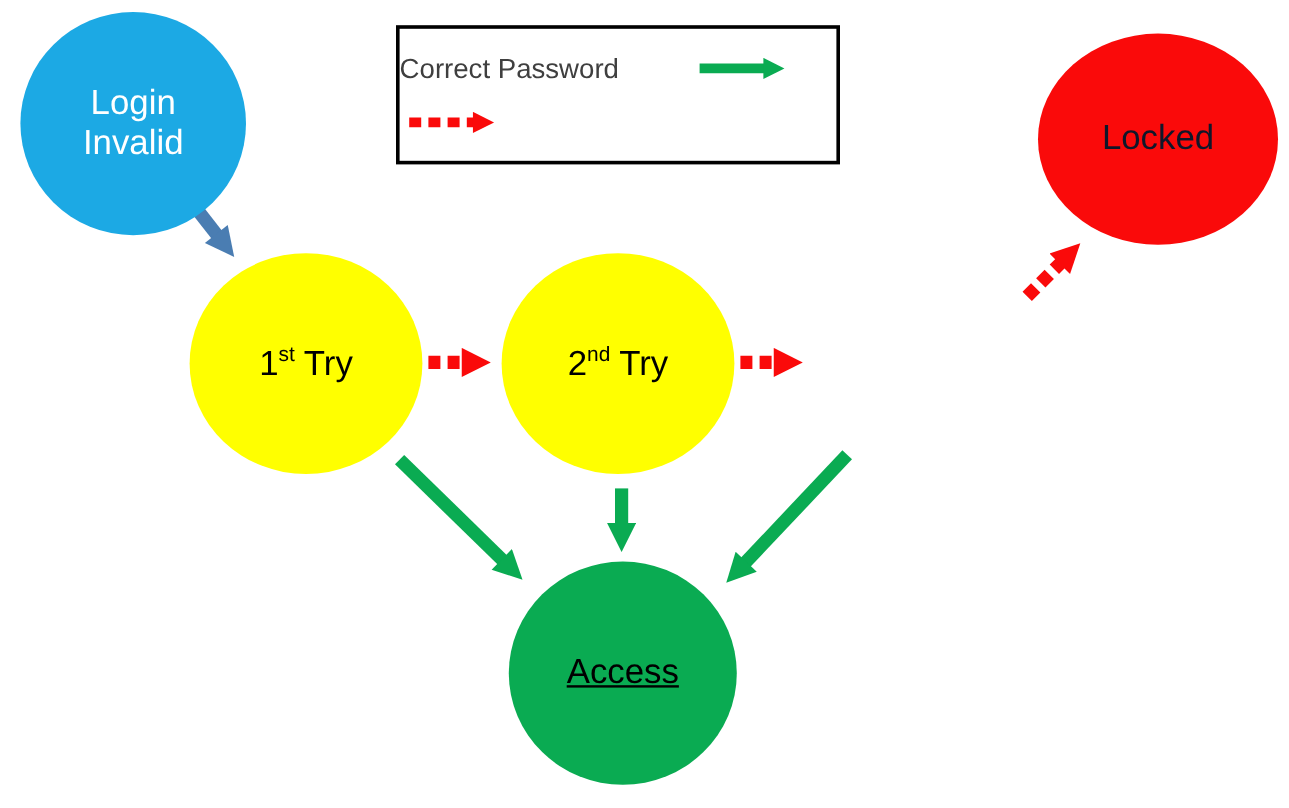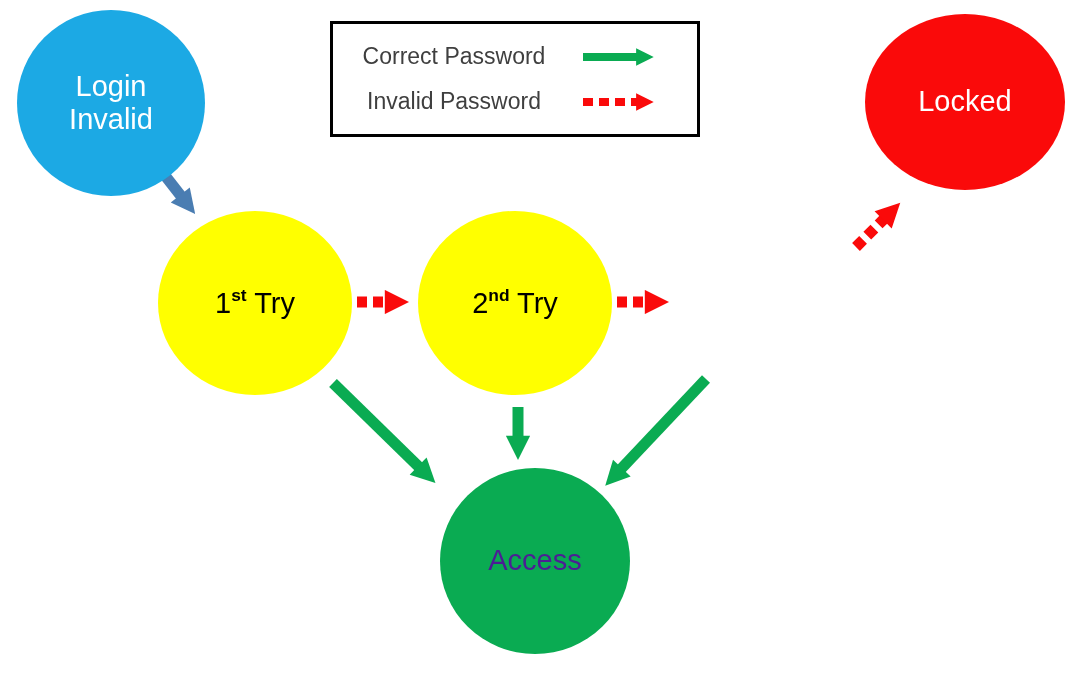--- a/index.html
+++ b/index.html
@@ -6,35 +6,35 @@
   .canvas{
     position:relative;width:1074px;height:673px;background:#ffffff;
     font-family:"Liberation Sans",sans-serif;overflow:hidden;
   }
   svg.overlay{position:absolute;left:0;top:0;width:1074px;height:673px;pointer-events:none;}
   .node{
     position:absolute;border-radius:50%;
     display:flex;align-items:center;justify-content:center;
     text-align:center;font-size:29px;line-height:1.15;
   }
-  .node sup{font-size:60%;position:relative;top:-0.05em;vertical-align:super;font-weight:bold;}
+  .node sup{font-size:60%;position:relative;top:-0.05em;vertical-align:super;}
   .node-login {left:17px; top:10px;  width:188px;height:186px;background:#1CA9E4;color:#ffffff;}
   .node-try1  {left:158px;top:211px; width:194px;height:184px;background:#FFFF00;color:#000000;}
   .node-try2  {left:418px;top:211px; width:194px;height:184px;background:#FFFF00;color:#000000;justify-content:center;}
   .node-try3  {left:678px;top:211px; width:194px;height:184px;background:#FFFF00;color:#000000;}
-  .node-locked{left:865px;top:14px;  width:200px;height:176px;background:#FA0A0A;color:#ffffff;}
-  .node-access{left:440px;top:468px; width:190px;height:186px;background:#0AAB52;color:#4c1d95;}
+  .node-locked{left:865px;top:28px;  width:200px;height:176px;background:#FA0A0A;color:#0f172a;}
+  .node-access{left:424px;top:468px; width:190px;height:186px;background:#0AAB52;color:#000000;text-decoration:underline;}
   .legend{
     position:absolute;left:330px;top:21px;width:370px;height:116px;
     border:3px solid #000000;background:#ffffff;box-sizing:border-box;
     display:flex;flex-direction:column;justify-content:center;gap:18px;
   }
   .legend-row{display:flex;align-items:center;}
   .legend-label{
-    width:242px;text-align:center;font-size:23px;color:#3F3F3F;
+    width:242px;font-size:23px;color:#3F3F3F;
     white-space:nowrap;
   }
   .legend-arrow{width:100px;height:26px;flex:0 0 auto;}
 </style>
 </head>
 <body>
 
 <div class="canvas">
 
   <svg class="overlay">
@@ -66,21 +66,20 @@
   </svg>
 
   <div class="legend">
     <div class="legend-row">
       <div class="legend-label">Correct Password</div>
       <svg class="legend-arrow" viewBox="0 0 100 26">
         <line x1="8" y1="13" x2="62" y2="13" stroke="#0AAB52" stroke-width="8" marker-end="url(#head-green)"></line>
       </svg>
     </div>
     <div class="legend-row">
-      <div class="legend-label">Invalid Password</div>
       <svg class="legend-arrow" viewBox="0 0 100 26">
         <line x1="8" y1="13" x2="62" y2="13" stroke="#FA0A0A" stroke-width="8" stroke-dasharray="10 6" marker-end="url(#head-red)"></line>
       </svg>
     </div>
   </div>
 
   <div class="node node-login">
     <div>
       <div>Login</div>
       <div>Invalid</div>

